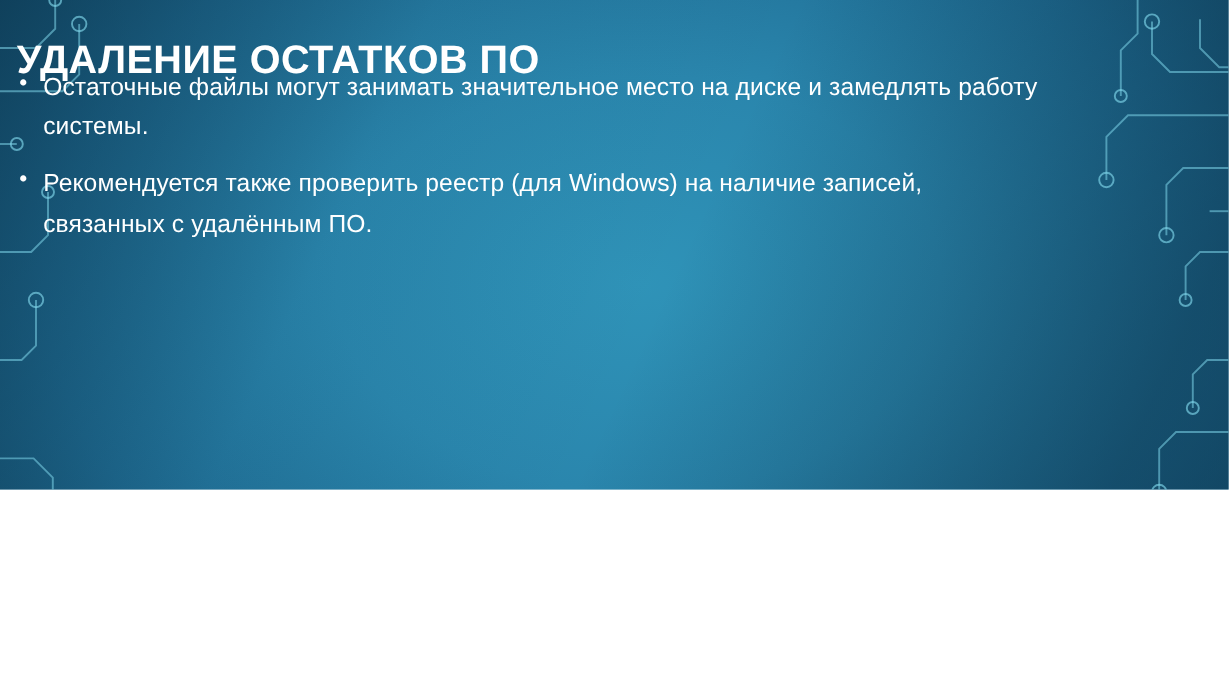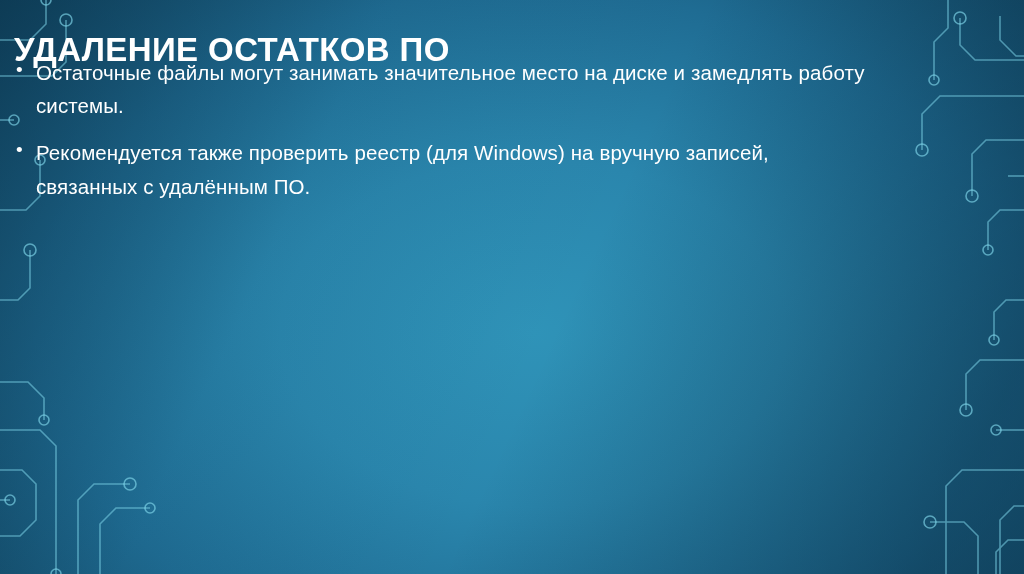--- a/index.html
+++ b/index.html
@@ -8,21 +8,21 @@
   }
   body {
     width: 1024px;
     height: 574px;
     overflow: hidden;
     font-family: "Liberation Sans", sans-serif;
   }
   .slide {
     position: relative;
     width: 1024px;
-    height: 574px;
+    height: 408px;
     background:
       radial-gradient(ellipse 900px 620px at 52% 58%, #2f93b8 0%, #2a86ad 28%, #1f6c93 55%, #15506f 78%, #0e3c57 100%);
     overflow: hidden;
   }
   .slide-deep-tint {
     position: absolute;
     inset: 0;
     background:
       linear-gradient(115deg, rgba(8,44,66,0.55) 0%, rgba(8,44,66,0.05) 30%, rgba(8,44,66,0.0) 55%, rgba(6,36,56,0.45) 92%);
     pointer-events: none;
@@ -136,17 +136,17 @@
       <circle cx="66" cy="20" r="6"></circle>
       <circle cx="10" cy="500" r="5"></circle>
     </g>
   </svg>
 
   <div class="content">
     <h1 class="title">Удаление остатков ПО</h1>
 
     <div class="bullets">
       <span class="bullet">Остаточные файлы могут занимать значительное место на диске и замедлять работу системы.</span>
-      <span class="bullet">Рекомендуется также проверить реестр (для Windows) на вручную записей, связанных с удалённым ПО.</span>
+      <span class="bullet">Рекомендуется также проверить реестр (для Windows) на наличие записей, связанных с удалённым ПО.</span>
     </div>
   </div>
 
 </div>
 
 </body></html>

